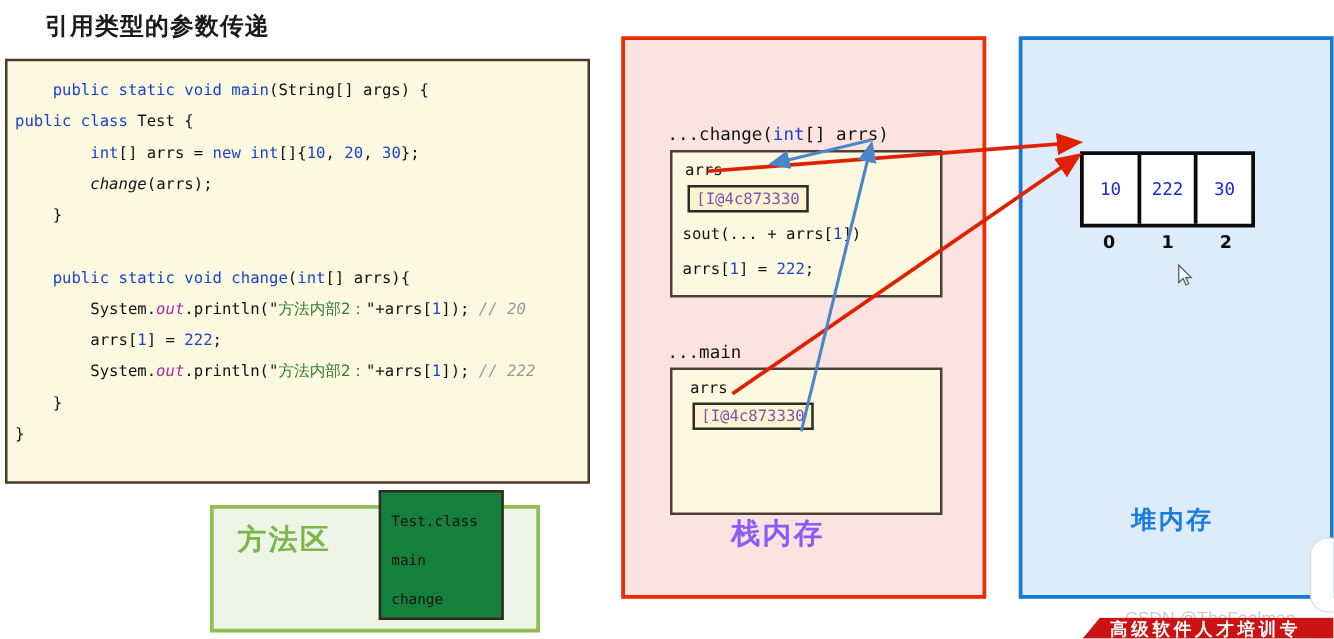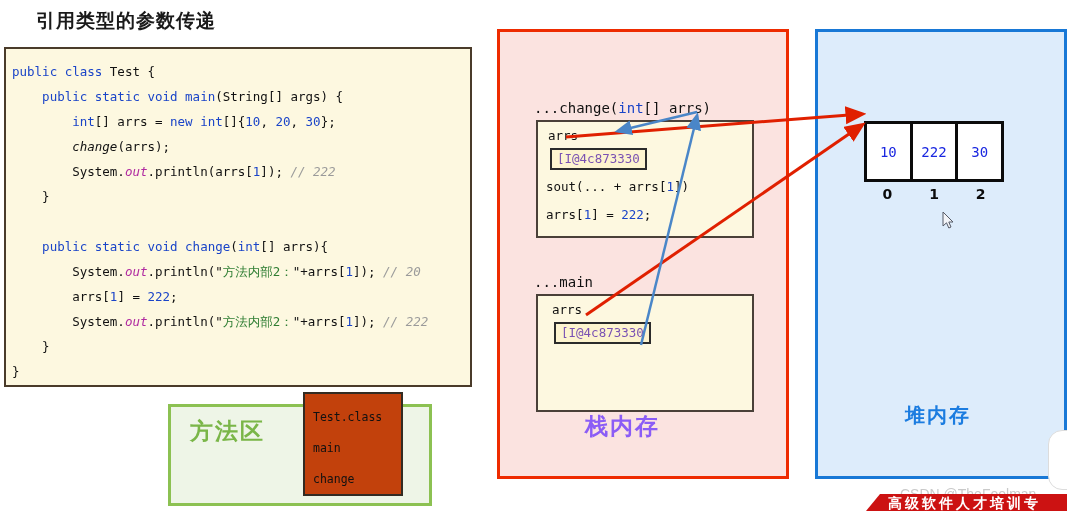--- a/index.html
+++ b/index.html
@@ -47,21 +47,21 @@
     background:#eef5e7;border:3px solid #8cc152;box-sizing:border-box;
   }
   #method-area-label{
     left:190px;top:416px;
     font-size:23px;font-weight:bold;color:#7ab648;
     font-family:"DejaVu Sans","Liberation Sans",sans-serif;
     letter-spacing:2px;
   }
   #class-box{
     left:303px;top:392px;width:100px;height:104px;
-    background:#c2410c;border:2px solid #332b22;box-sizing:border-box;
+    background:#15803d;border:2px solid #332b22;box-sizing:border-box;
     padding:8px 0 0 8px;
   }
   .class-line{
     font-family:"DejaVu Sans Mono","Liberation Mono",monospace;
     font-size:11.5px;color:#111;line-height:31px;white-space:pre;
   }
 
   
   #stack-region{
     left:497px;top:29px;width:292px;height:450px;
@@ -159,25 +159,24 @@
     background:#ffffff;border:1px solid #dcdcdc;
     border-radius:14px;box-sizing:border-box;
   }
 </style>
 </head>
 <body>
 
 <div class="abs" id="page-title">引用类型的参数传递</div>
 
 <div class="abs" id="code-panel">
+  <div class="code-line"><span class="kw">    public static void </span><span class="kw">main</span><span>(String[] args) {</span></div>
   <div class="code-line"><span class="kw">public class </span><span>Test {</span></div>
-  <div class="code-line"><span class="kw">    public static void </span><span class="kw">main</span><span>(String[] args) {</span></div>
   <div class="code-line"><span>        </span><span class="kw">int</span><span>[] arrs = </span><span class="kw">new int</span><span>[]{</span><span class="num">10</span><span>, </span><span class="num">20</span><span>, </span><span class="num">30</span><span>};</span></div>
   <div class="code-line"><span>        </span><span class="it">change</span><span>(arrs);</span></div>
-  <div class="code-line"><span>        System.</span><span class="fld">out</span><span>.println(arrs[</span><span class="num">1</span><span>]); </span><span class="cm">// 222</span></div>
   <div class="code-line"><span>    }</span></div>
   <div class="code-line"><span> </span></div>
   <div class="code-line"><span class="kw">    public static void </span><span class="kw">change</span><span>(</span><span class="kw">int</span><span>[] arrs){</span></div>
   <div class="code-line"><span>        System.</span><span class="fld">out</span><span>.println("</span><span class="str">方法内部2：</span><span>"+arrs[</span><span class="num">1</span><span>]); </span><span class="cm">// 20</span></div>
   <div class="code-line"><span>        arrs[</span><span class="num">1</span><span>] = </span><span class="num">222</span><span>;</span></div>
   <div class="code-line"><span>        System.</span><span class="fld">out</span><span>.println("</span><span class="str">方法内部2：</span><span>"+arrs[</span><span class="num">1</span><span>]); </span><span class="cm">// 222</span></div>
   <div class="code-line"><span>    }</span><span></span></div>
   <div class="code-line"><span>}</span></div>
 </div>
 

